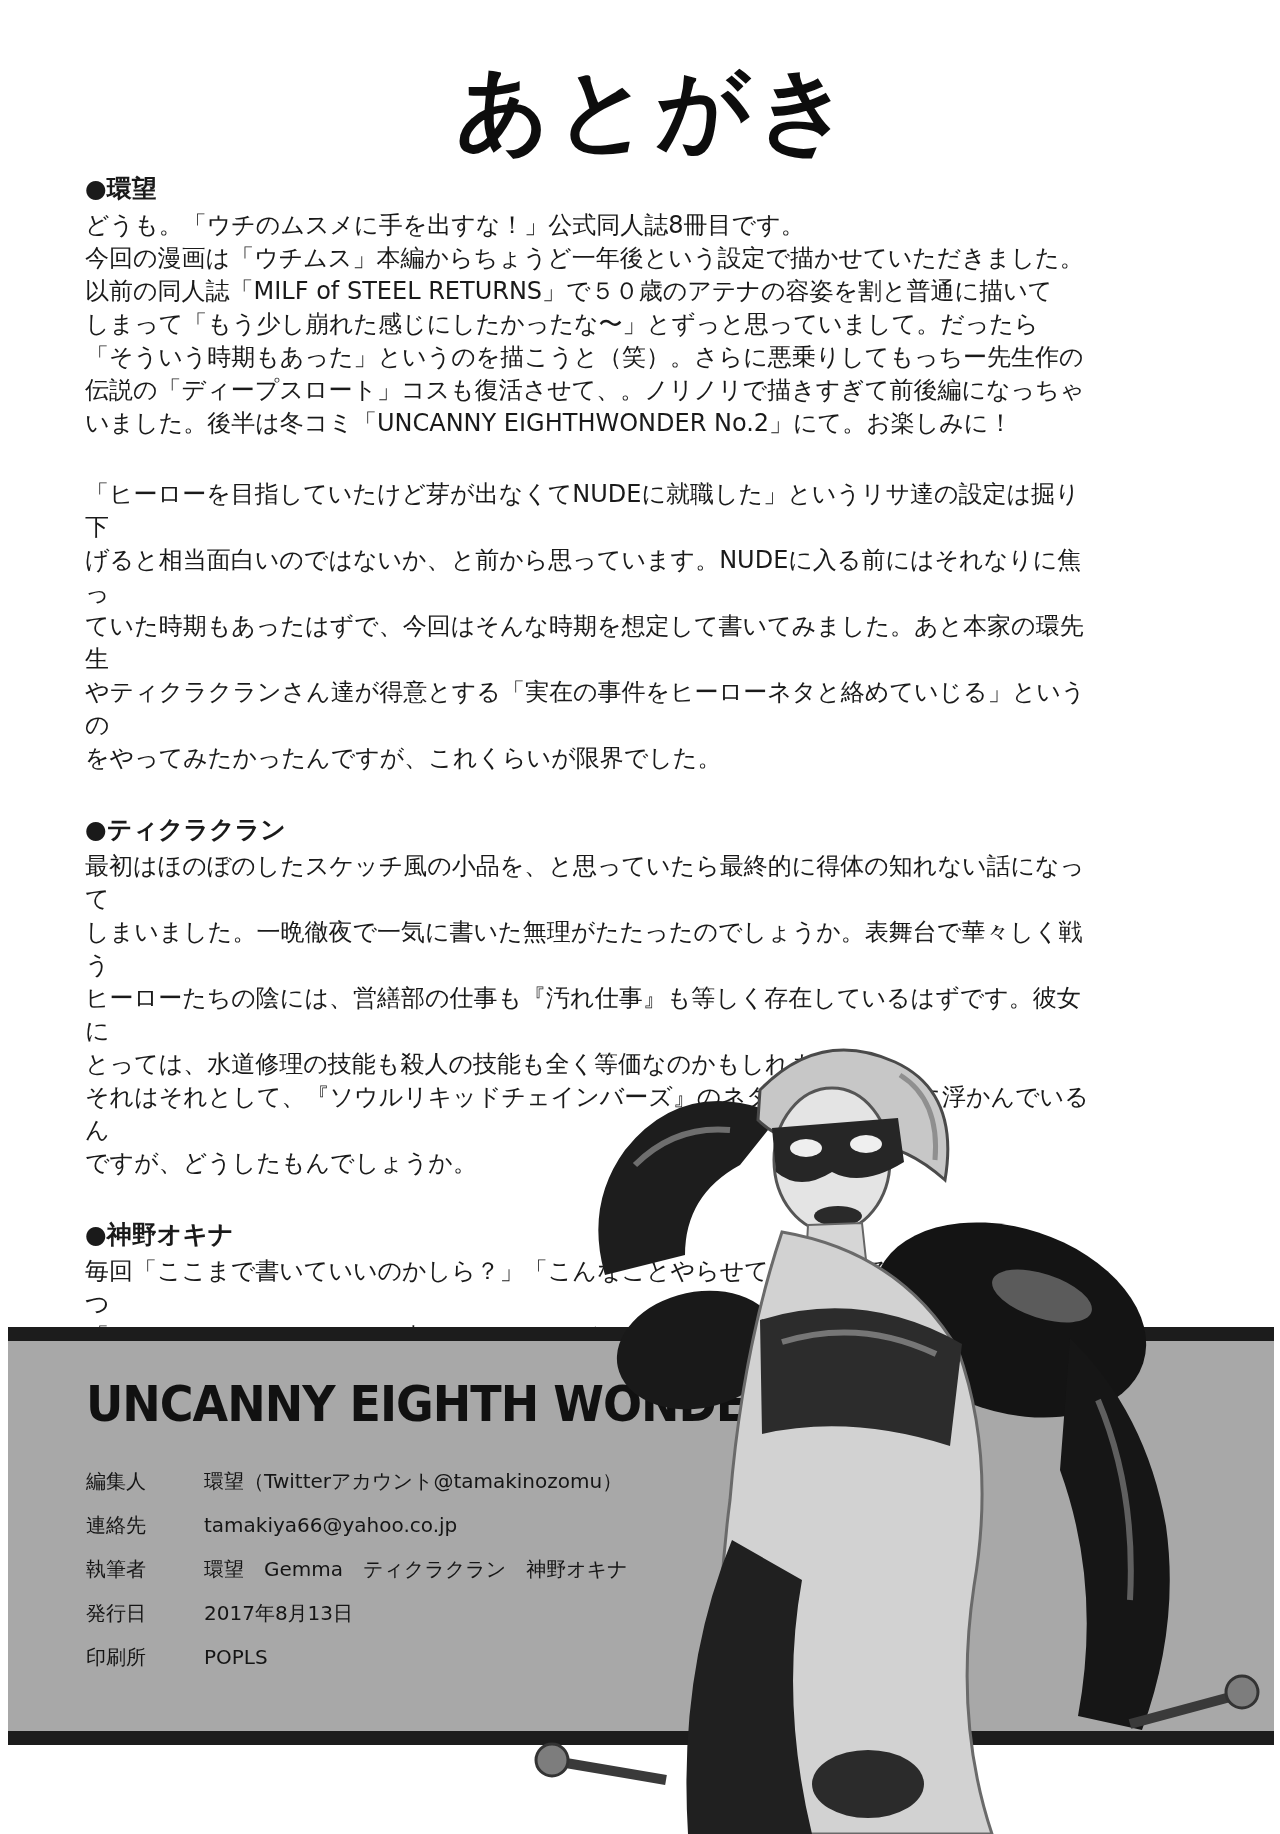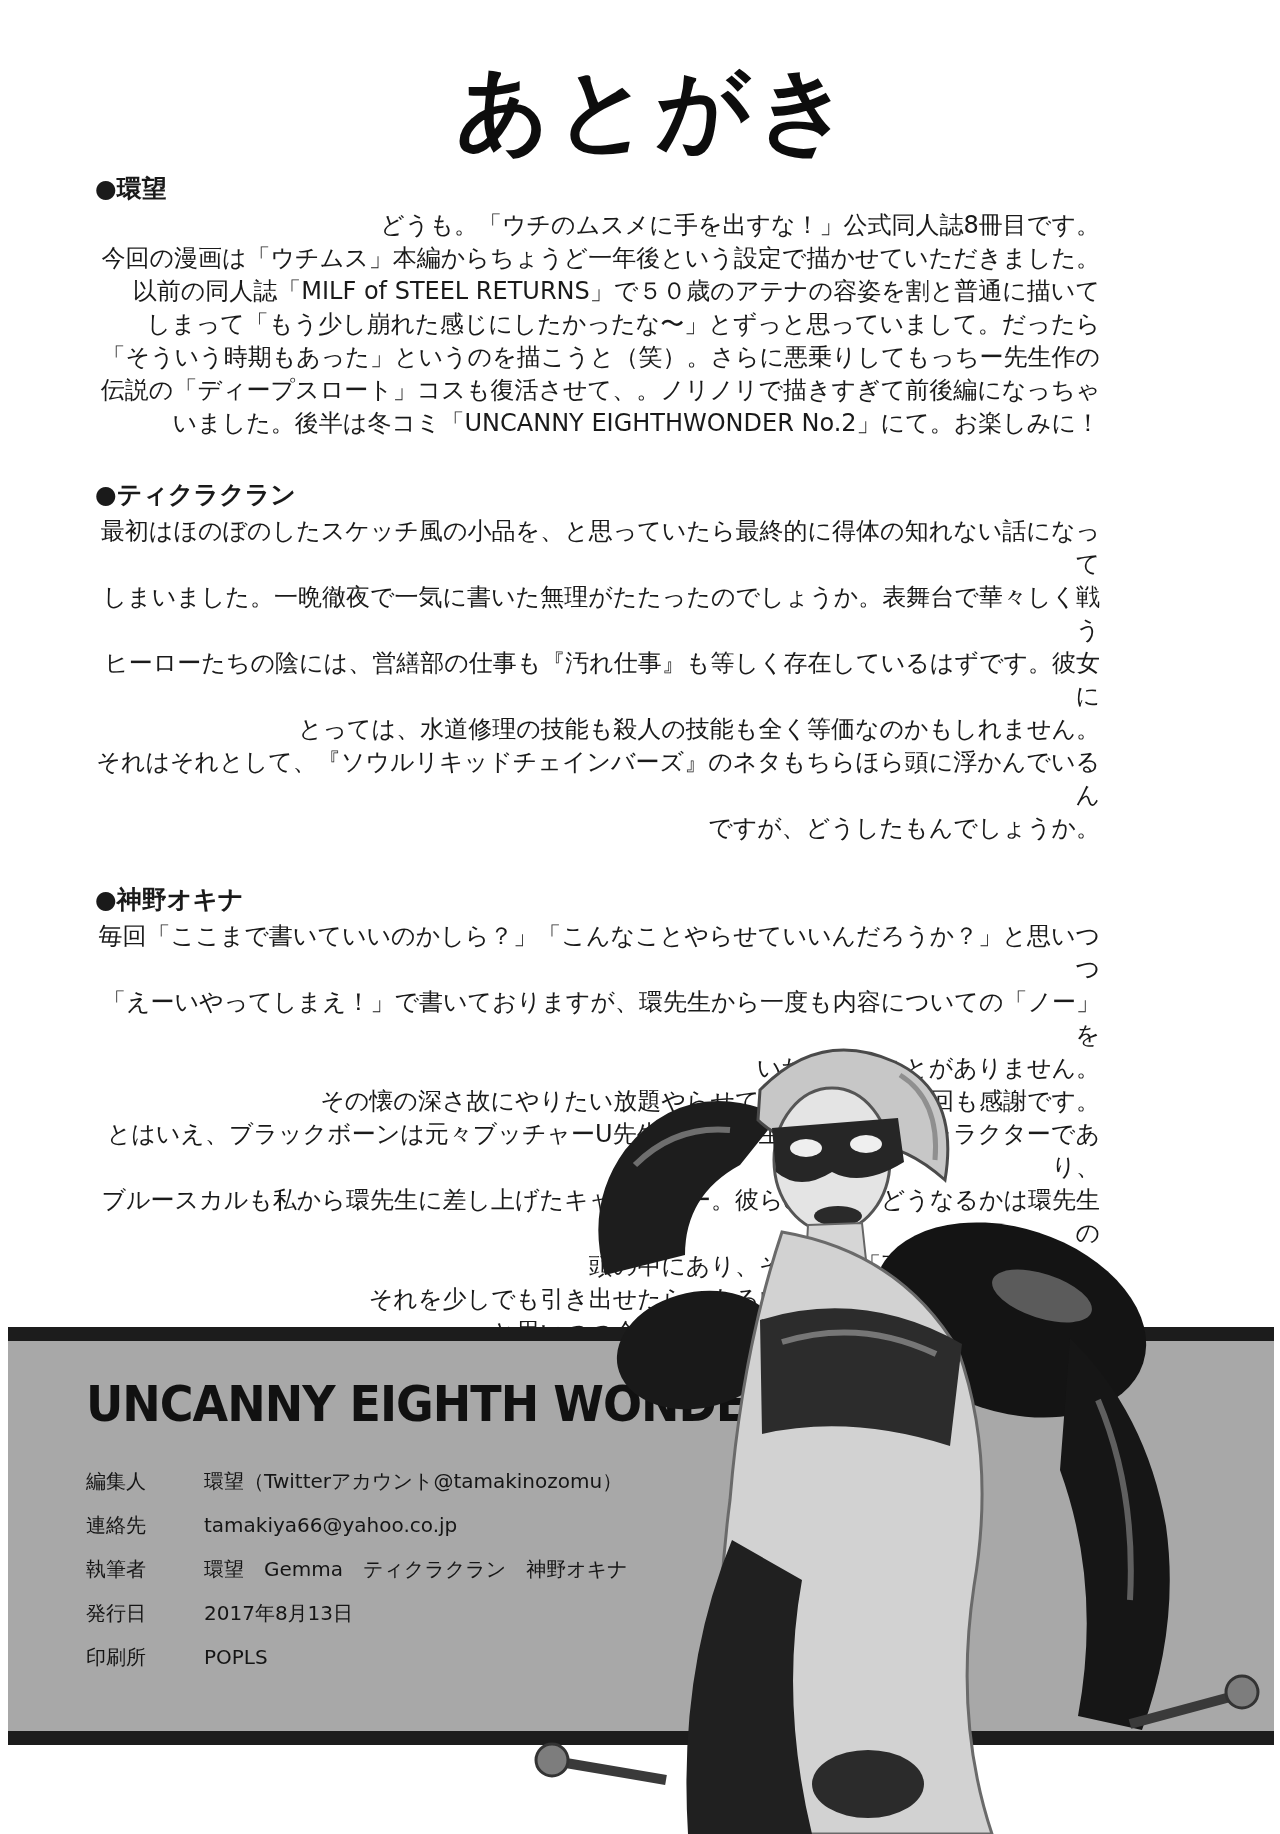--- a/index.html
+++ b/index.html
@@ -6,28 +6,28 @@
   body{
     width:1280px;height:1834px;position:relative;background:#ffffff;
     font-family:"DejaVu Sans","Liberation Sans",sans-serif;color:#161616;
     overflow:hidden;
   }
   .page-title{
     position:absolute;top:48px;left:16px;width:1280px;text-align:center;
     font-size:92px;font-weight:900;letter-spacing:6px;color:#0d0d0d;
   }
   .afterword{
-    position:absolute;top:172px;left:95px;width:1005px;
+    position:absolute;top:172px;left:85px;width:1005px;
     font-size:24px;line-height:33px;color:#1a1a1a;
   }
   .section{margin-bottom:38px;}
   .section .author{
     font-weight:700;font-size:25px;margin-bottom:4px;white-space:pre-line;
   }
-  .section .body{white-space:pre-line;text-align:right;}
+  .section .body{white-space:pre-line;}
   
   .colophon{
     position:absolute;left:8px;right:6px;top:1327px;height:390px;
     background:#a8a8a8;
     border-top:14px solid #1c1c1c;border-bottom:14px solid #1c1c1c;
     z-index:1;
   }
   .colophon-inner{position:relative;width:660px;padding:34px 0 0 78px;}
   .colophon-title{
     font-size:46px;font-weight:900;letter-spacing:-1px;color:#111;
@@ -55,20 +55,25 @@
     <div class="author">●環望</div>
     <div class="body">どうも。「ウチのムスメに手を出すな！」公式同人誌8冊目です。
 今回の漫画は「ウチムス」本編からちょうど一年後という設定で描かせていただきました。
 以前の同人誌「MILF of STEEL RETURNS」で５０歳のアテナの容姿を割と普通に描いて
 しまって「もう少し崩れた感じにしたかったな〜」とずっと思っていまして。だったら
 「そういう時期もあった」というのを描こうと（笑）。さらに悪乗りしてもっちー先生作の
 伝説の「ディープスロート」コスも復活させて、。ノリノリで描きすぎて前後編になっちゃ
 いました。後半は冬コミ「UNCANNY EIGHTHWONDER No.2」にて。お楽しみに！</div>
   </div>
   <div class="section">
+    <div class="body">「ヒーローを目指していたけど芽が出なくてNUDEに就職した」というリサ達の設定は掘り下
+げると相当面白いのではないか、と前から思っています。NUDEに入る前にはそれなりに焦っ
+ていた時期もあったはずで、今回はそんな時期を想定して書いてみました。あと本家の環先生
+やティクラクランさん達が得意とする「実在の事件をヒーローネタと絡めていじる」というの
+をやってみたかったんですが、これくらいが限界でした。</div>
   </div>
   <div class="section">
     <div class="author">●ティクラクラン</div>
     <div class="body">最初はほのぼのしたスケッチ風の小品を、と思っていたら最終的に得体の知れない話になって
 しまいました。一晩徹夜で一気に書いた無理がたたったのでしょうか。表舞台で華々しく戦う
 ヒーローたちの陰には、営繕部の仕事も『汚れ仕事』も等しく存在しているはずです。彼女に
 とっては、水道修理の技能も殺人の技能も全く等価なのかもしれません。
 それはそれとして、『ソウルリキッドチェインバーズ』のネタもちらほら頭に浮かんでいるん
 ですが、どうしたもんでしょうか。</div>
   </div>

